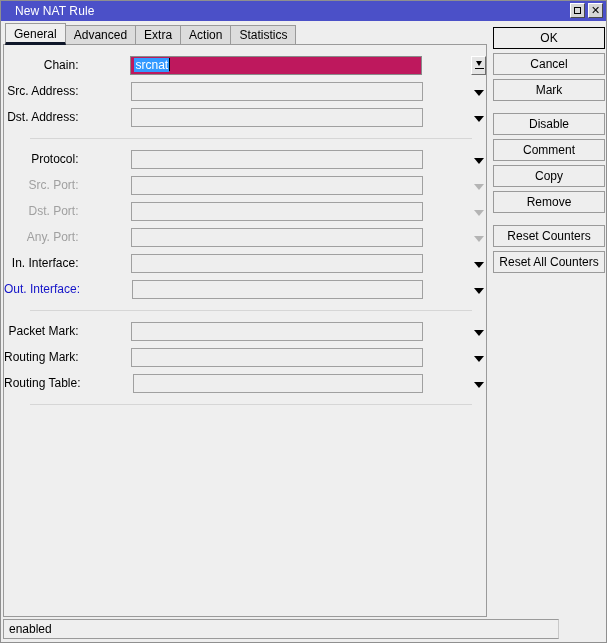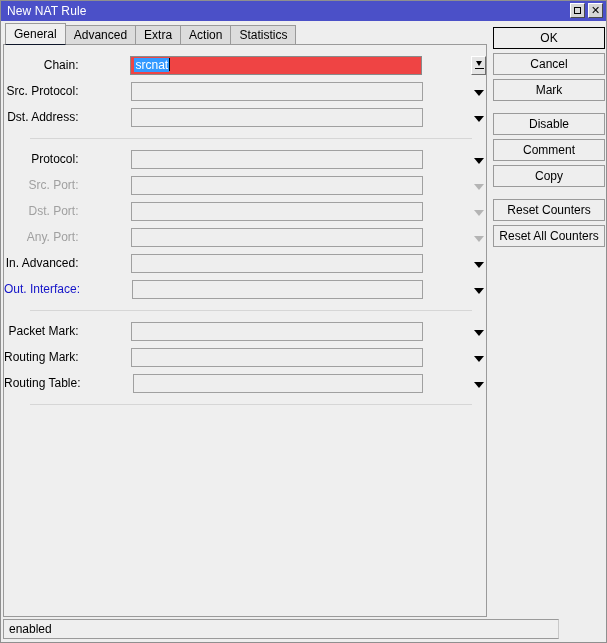--- a/index.html
+++ b/index.html
@@ -32,21 +32,21 @@
     width: 605px;
     height: 20px;
     background: #4b50c8;
     display: flex;
     align-items: center;
     box-sizing: border-box;
   }
   .titlebar-text {
     color: #ffffff;
     font-size: 12px;
-    margin-left: 6px;
+    margin-left: 14px;
     letter-spacing: 0.1px;
     white-space: nowrap;
   }
   .titlebar-buttons {
     position: absolute;
     right: 3px;
     top: 2px;
     display: flex;
     gap: 3px;
   }
@@ -103,21 +103,21 @@
     margin-right: -1px;
     cursor: default;
     color: #000;
   }
   .tab.active {
     background: #efefef;
     height: 22px;
     line-height: 21px;
     position: relative;
     z-index: 3;
-    border-bottom: 1px solid #0f172a;
+    border-bottom: 3px solid #0f172a;
   }
 
   
   .panel {
     position: absolute;
     left: 2px;
     top: 43px;
     width: 484px;
     height: 573px;
     background: #efefef;
@@ -156,21 +156,21 @@
     border: 1px solid #a0a0a0;
     box-sizing: border-box;
     position: relative;
     font-size: 12px;
     line-height: 17px;
     padding-left: 3px;
     color: #000;
     overflow: hidden;
   }
   .field.white {
-    background: #ef4444;
+    background: #be185d;
     border: 1px solid #8a8a8a;
   }
   .sel-text {
     background: #3399ff;
     color: #ffffff;
     padding: 0 1px;
   }
   .caret {
     display: inline-block;
     width: 1px;
@@ -310,21 +310,21 @@
   <div class="panel">
     <div class="form">
 
       <div class="row">
         <div class="lbl">Chain:</div>
         <div class="field white"><span class="sel-text">srcnat</span><span class="caret"></span></div>
         <div class="dropbtn"></div>
       </div>
 
       <div class="row">
-        <div class="lbl">Src. Protocol:</div>
+        <div class="lbl">Src. Address:</div>
         <div class="field"><span></span></div>
         <div class="arrow"></div>
       </div>
 
       <div class="row">
         <div class="lbl">Dst. Address:</div>
         <div class="field"><span></span></div>
         <div class="arrow"></div>
       </div>
 
@@ -348,21 +348,21 @@
         <div class="arrow dim"></div>
       </div>
 
       <div class="row">
         <div class="lbl dim">Any. Port:</div>
         <div class="field"><span></span></div>
         <div class="arrow dim"></div>
       </div>
 
       <div class="row">
-        <div class="lbl">In. Advanced:</div>
+        <div class="lbl">In. Interface:</div>
         <div class="field"><span></span></div>
         <div class="arrow"></div>
       </div>
 
       <div class="row">
         <div class="lbl blue">Out. Interface:</div>
         <div class="field"><span></span></div>
         <div class="arrow"></div>
       </div>
 
@@ -394,20 +394,21 @@
   </div>
 
   <div class="buttons">
     <div class="btn default">OK</div>
     <div class="btn">Cancel</div>
     <div class="btn">Mark</div>
     <div class="btn-gap"></div>
     <div class="btn">Disable</div>
     <div class="btn">Comment</div>
     <div class="btn">Copy</div>
+    <div class="btn">Remove</div>
     <div class="btn-gap"></div>
     <div class="btn">Reset Counters</div>
     <div class="btn">Reset All Counters</div>
   </div>
 
   <div class="statusbar">
     <span class="statusbar-text">enabled</span>
   </div>
 
 </div>

